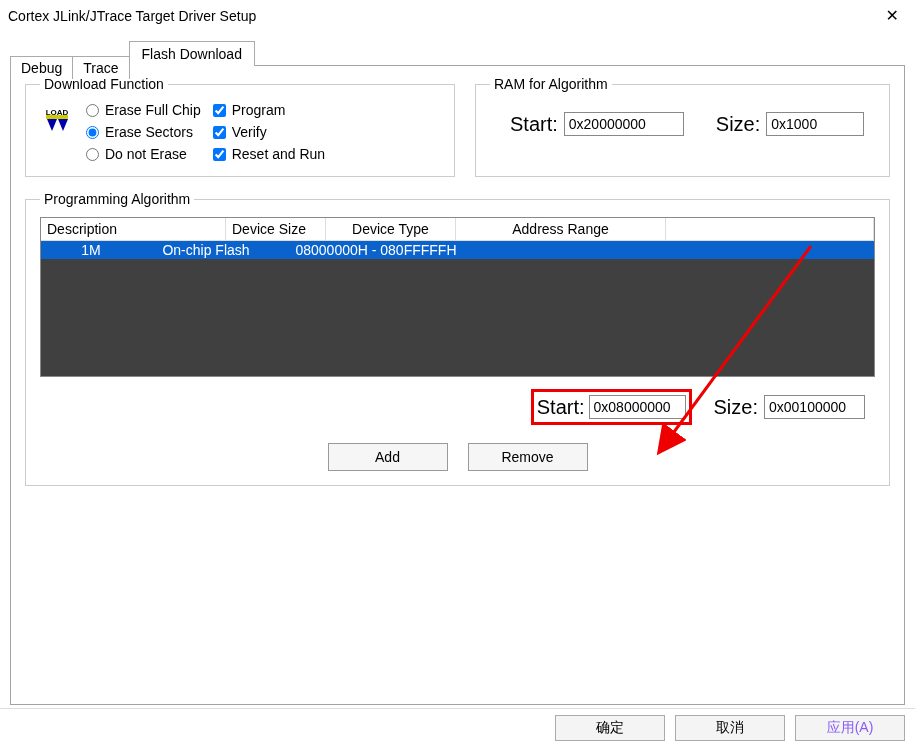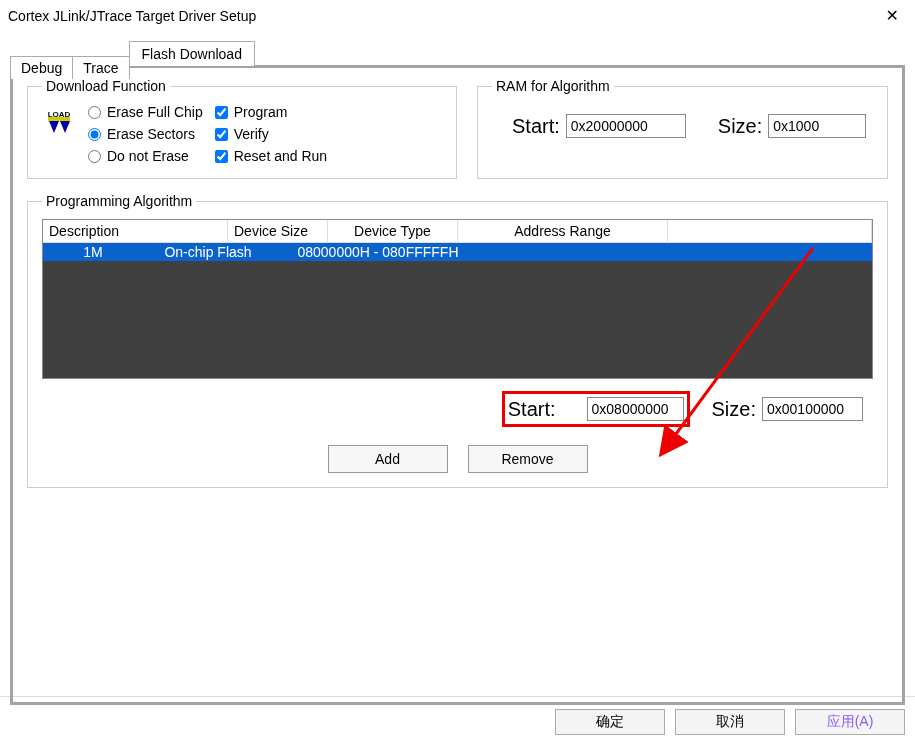--- a/index.html
+++ b/index.html
@@ -39,21 +39,21 @@
     border: 1px solid #aaa;
     border-bottom: none;
     padding: 3px 10px;
     font-size: 14px;
     background: #fff;
     margin-right: -1px;
   }
   .tab.inactive { position: relative; top: 13px; }
   .tab.active { padding: 4px 12px; position: relative; top: 0px; }
   .tab-panel {
-    border: 3px solid #a3a3a3;
+    border: 1px solid #a3a3a3;
     margin-top: -1px;
     padding: 10px 14px 14px 14px;
     position: relative;
     z-index: 1;
     height: 640px;
   }
   fieldset {
     border: 1px solid #ccc;
     margin: 0;
     padding: 10px 14px 14px 14px;
@@ -101,39 +101,39 @@
     font-size:14px;
   }
   .c1{flex:0 0 185px;} .c2{flex:0 0 100px;} .c3{flex:0 0 130px;text-align:center;} .c4{flex:0 0 210px;text-align:center;} .c5{flex:1;}
   .trow { display:flex; background:#0a62cc; color:#fff; }
   .td { padding:1px 6px; font-size:14px; }
   .c2.td{text-align:center;} .c3.td{text-align:center;} .c4.td{text-align:center;}
   .start-size-row {
     display:flex; justify-content:flex-end; align-items:center; gap:6px;
     padding-right:10px; margin-bottom:18px;
   }
-  .ss-start { width:97px;margin-left:27px; }
+  .ss-start { width:97px; }
   .ss-size { width:101px; }
   .red-box {
     border:3px solid #e00;
     padding:3px;
     display:flex; align-items:center; gap:4px;
   }
   .btn-row { display:flex; justify-content:center; gap:20px; }
   .btn {
     border:1px solid #999; background:#f6f6f6;
     width:120px; height:28px;
     font-size:14px; font-family:inherit;
     cursor:pointer;
   }
   .bottom-bar {
     position:absolute; bottom:0; left:0; right:0;
     border-top:1px solid #ddd;
     display:flex; justify-content:flex-end; gap:10px;
-    padding:12px 10px;
+    padding:6px 10px;
     background:#fff;
   }
   .bbtn {
     border:1px solid #aaa; background:#f4f4f4;
     width:110px; height:26px; font-size:14px; font-family:inherit;
   }
   .bbtn.disabled { color:#8b5cf6; }
   .arrow-svg {
     position:absolute;
     pointer-events:none;

